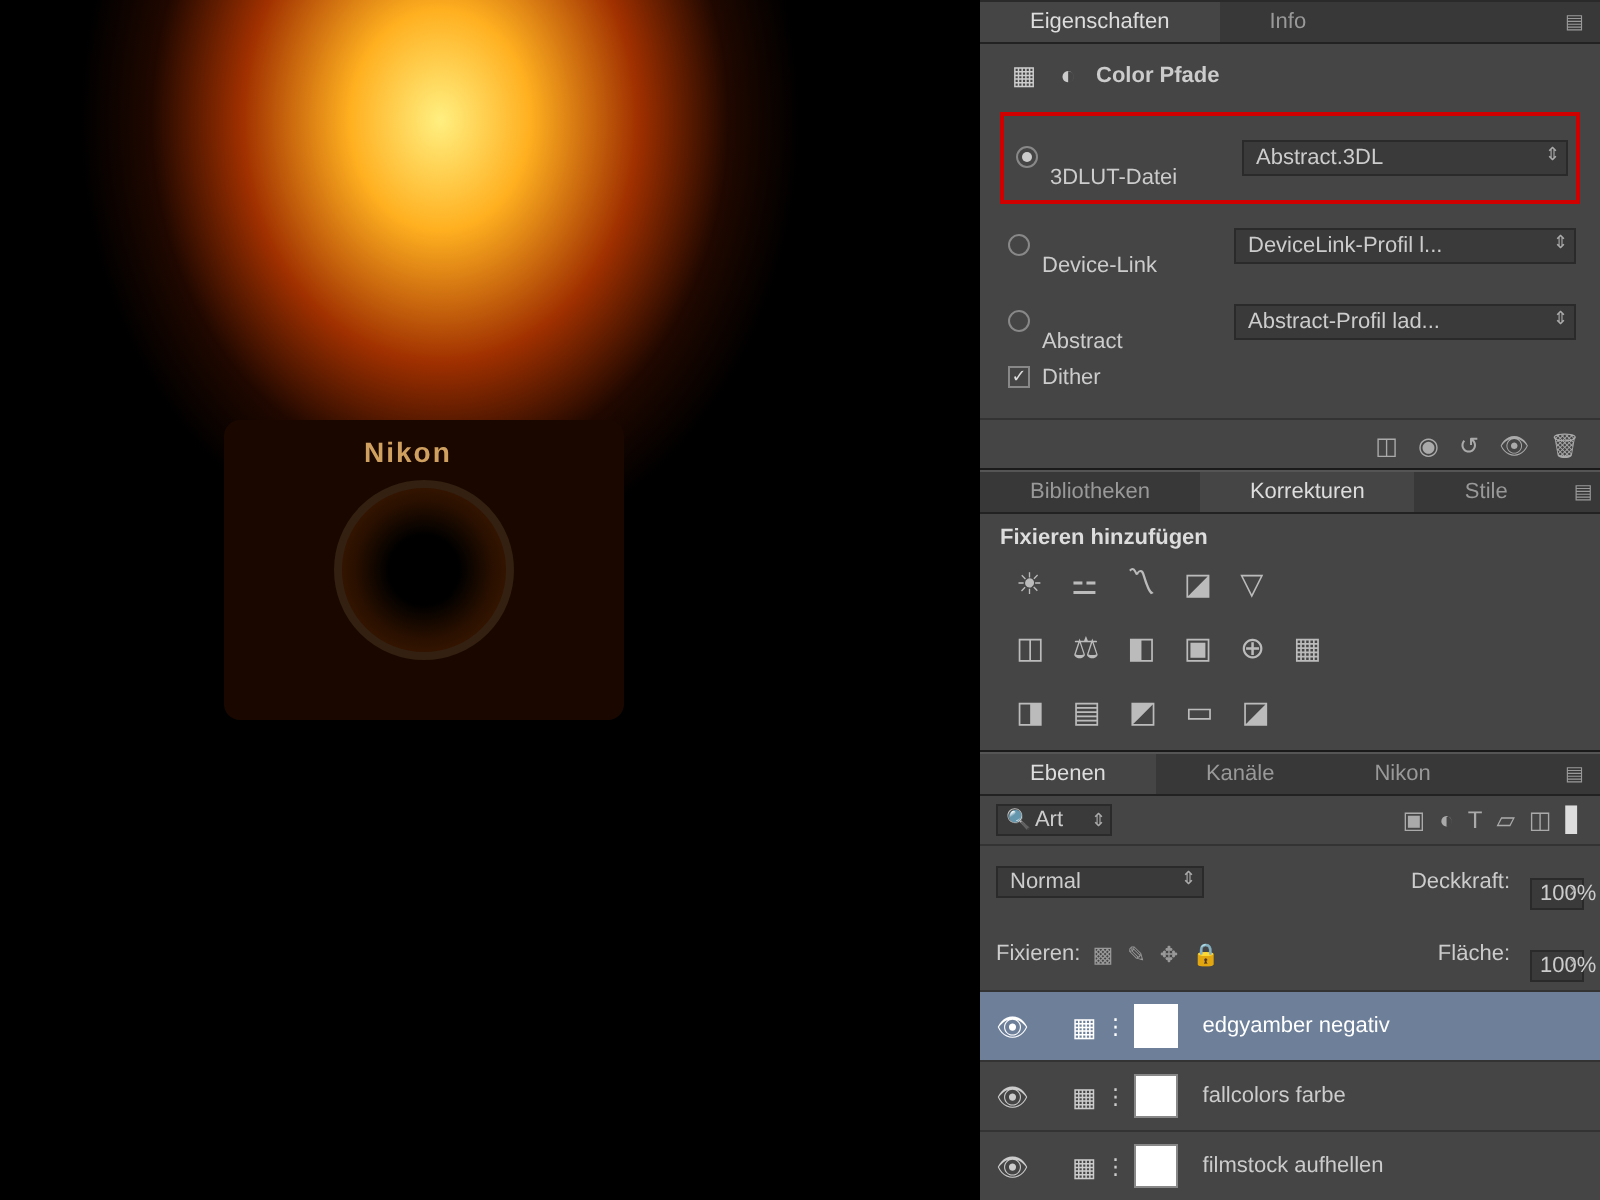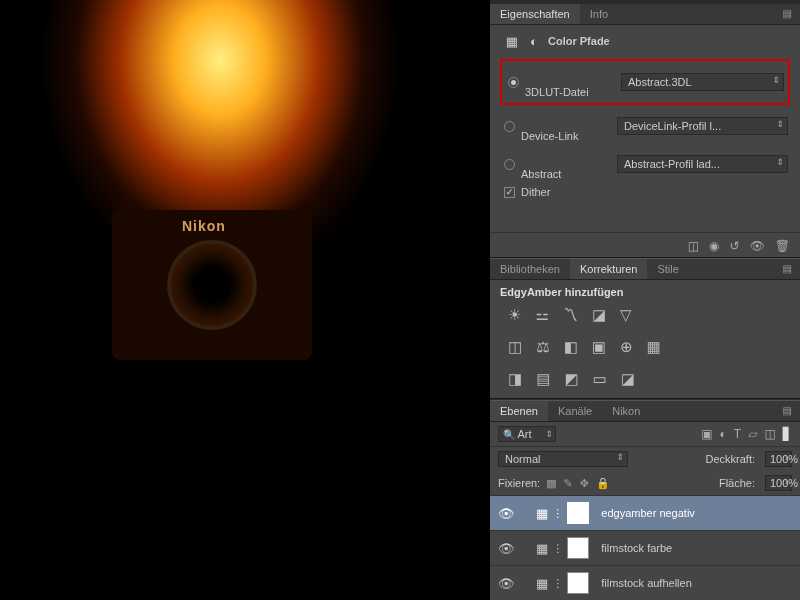--- a/index.html
+++ b/index.html
@@ -4,21 +4,21 @@
 <style>
 * { margin: 0; padding: 0; box-sizing: border-box; font-family: "Segoe UI", Tahoma, sans-serif; }
 body { background: #000; width: 800px; height: 600px; overflow: hidden; display: flex; }
 .canvas { width: 490px; height: 600px; background: radial-gradient(ellipse 180px 220px at 220px 60px, #ffef80 0%, #ffb020 25%, #a03000 55%, #200800 80%, #000 100%); position: relative; }
 .camera { position: absolute; left: 112px; top: 210px; width: 200px; height: 150px; background: #1a0800; border-radius: 8px; }
 .lens { position: absolute; left: 55px; top: 30px; width: 90px; height: 90px; border-radius: 50%; background: radial-gradient(circle, #000 30%, #2a1000 60%, #4a2000 100%); border: 4px solid #332010; }
 .brand { position: absolute; left: 70px; top: 8px; color: #d0a060; font-size: 14px; font-weight: bold; letter-spacing: 1px; }
 .panels { width: 310px; height: 600px; background: #454545; color: #ccc; font-size: 11px; display: flex; flex-direction: column; }
 .toptab { height: 6px; background: #2a2a2a; }
 .tabbar { display: flex; background: #383838; border-bottom: 1px solid #222; }
-.tab { padding: 4px 10px; color: #999; cursor: pointer; }
+.tab { padding: 4px 25px; color: #999; cursor: pointer; }
 .tab.active { background: #454545; color: #ddd; }
 .tabspacer { flex: 1; }
 .menuicon { padding: 4px 8px; color: #999; font-size: 10px; }
 .panel-body { padding: 8px 10px; }
 .prop-header { display: flex; align-items: center; gap: 6px; margin-bottom: 10px; padding-left: 4px; }
 .prop-header .sm-icon { width: 16px; height: 16px; display: inline-flex; align-items: center; justify-content: center; font-size: 13px; }
 .radio-row { display: flex; align-items: center; padding: 3px 0 3px 4px; gap: 6px; }
 .radio { width: 11px; height: 11px; border-radius: 50%; border: 1px solid #888; display: inline-block; position: relative; flex-shrink: 0; }
 .radio.checked::after { content: ""; position: absolute; left: 2px; top: 2px; width: 5px; height: 5px; border-radius: 50%; background: #ccc; }
 .check { width: 11px; height: 11px; border: 1px solid #888; display: inline-flex; align-items: center; justify-content: center; font-size: 9px; line-height: 1; flex-shrink: 0; color:#ddd;}
@@ -30,23 +30,23 @@
 .icon-strip span { color: #aaa; font-size: 12px; cursor: pointer; }
 .sub-head { padding: 6px 10px 4px; font-weight: bold; color: #ddd; }
 .adj-grid { display: flex; gap: 14px; padding: 4px 10px 10px 18px; color: #bbb; font-size: 15px; }
 .adj-grid span { cursor: pointer; }
 .layers-tools { display: flex; align-items: center; padding: 4px 8px; gap: 8px; border-bottom: 1px solid #333;}
 .search { background: #3a3a3a; border: 1px solid #2a2a2a; padding: 1px 4px; width: 58px; display: flex; align-items: center; gap: 2px; position:relative;}
 .search::after{content:"⇕"; position:absolute; right:2px; font-size:9px; color:#aaa;}
 .ltool-icons { display: flex; gap: 7px; margin-left: auto; color: #aaa; }
 .ltool-icons span { cursor: pointer; font-size:12px;}
 .blend-row, .lock-row { display: flex; align-items: center; padding: 4px 8px; gap: 6px; }
-.blend-dd { width: 130px; background: #3a3a3a; border: 1px solid #2a2a2a; padding: 1px 14px 1px 6px; position: relative; }
+.blend-dd { width: 104px; background: #3a3a3a; border: 1px solid #2a2a2a; padding: 1px 14px 1px 6px; position: relative; }
 .blend-dd::after { content: "⇕"; position: absolute; right: 3px; top: 0px; font-size: 9px; color: #aaa; }
-.pct { background: #3a3a3a; border: 1px solid #2a2a2a; padding: 1px 4px; width: 27px; position: relative; margin-left:4px;}
+.pct { background: #3a3a3a; border: 1px solid #2a2a2a; padding: 1px 4px; width: 27px; position: relative; margin-left:4px;margin-top:12px;}
 .pct::after { content: "›"; position: absolute; right: 3px; top: 0; font-size: 10px; color: #aaa; }
 .lock-icons { display: flex; gap: 7px; color: #999; }
 .lock-icons span{font-size:11px;}
 .layer { display: flex; align-items: center; padding: 6px 8px; border-top: 1px solid #333; gap: 8px; }
 .layer.selected { background: #6d7f99; color: #fff; }
 .eye { width: 16px; text-align: center; color: #ccc; cursor: pointer; font-size:13px;}
 .layer.selected .eye { color: #fff; }
 .thumb-grp { display: flex; align-items: center; gap: 4px; margin-left: 14px; }
 .thumb-icon { font-size: 13px; }
 .link-icon { font-size: 11px; }
@@ -118,21 +118,21 @@
 
   <div class="divider"></div>
 
   <div class="tabbar">
     <div class="tab">Bibliotheken</div>
     <div class="tab active">Korrekturen</div>
     <div class="tab">Stile</div>
     <div class="tabspacer"></div>
     <div class="menuicon">▤</div>
   </div>
-  <div class="sub-head">EdgyAmber hinzufügen</div>
+  <div class="sub-head">Fixieren hinzufügen</div>
   <div class="adj-grid">
     <span>☀</span>
     <span>⚍</span>
     <span>〽</span>
     <span>◪</span>
     <span>▽</span>
   </div>
   <div class="adj-grid">
     <span>◫</span>
     <span>⚖</span>
@@ -204,21 +204,21 @@
     <span class="layer-name">edgyamber negativ</span>
   </div>
 
   <div class="layer">
     <span class="eye">👁</span>
     <div class="thumb-grp">
       <span class="thumb-icon">▦</span>
       <span class="link-icon">⋮</span>
       <div class="thumb"></div>
     </div>
-    <span class="layer-name">filmstock farbe</span>
+    <span class="layer-name">fallcolors farbe</span>
   </div>
 
   <div class="layer">
     <span class="eye">👁</span>
     <div class="thumb-grp">
       <span class="thumb-icon">▦</span>
       <span class="link-icon">⋮</span>
       <div class="thumb"></div>
     </div>
     <span class="layer-name">filmstock aufhellen</span>

